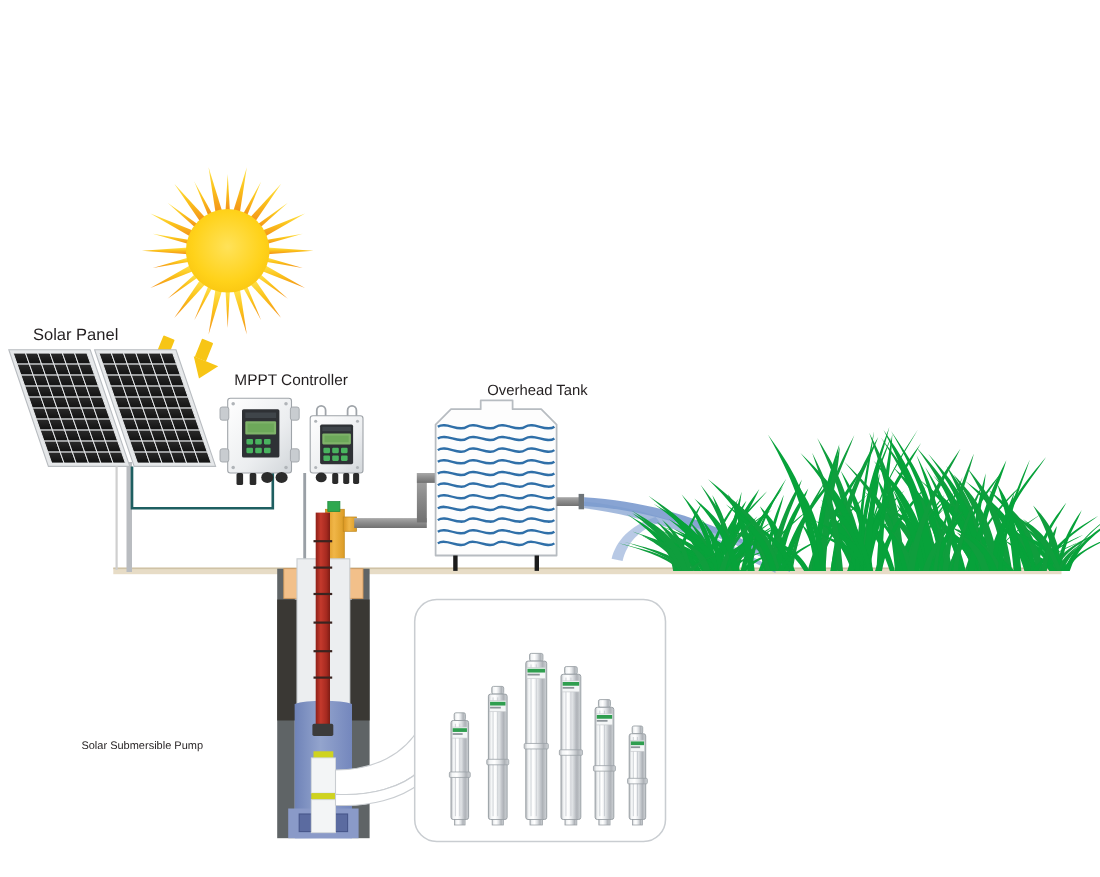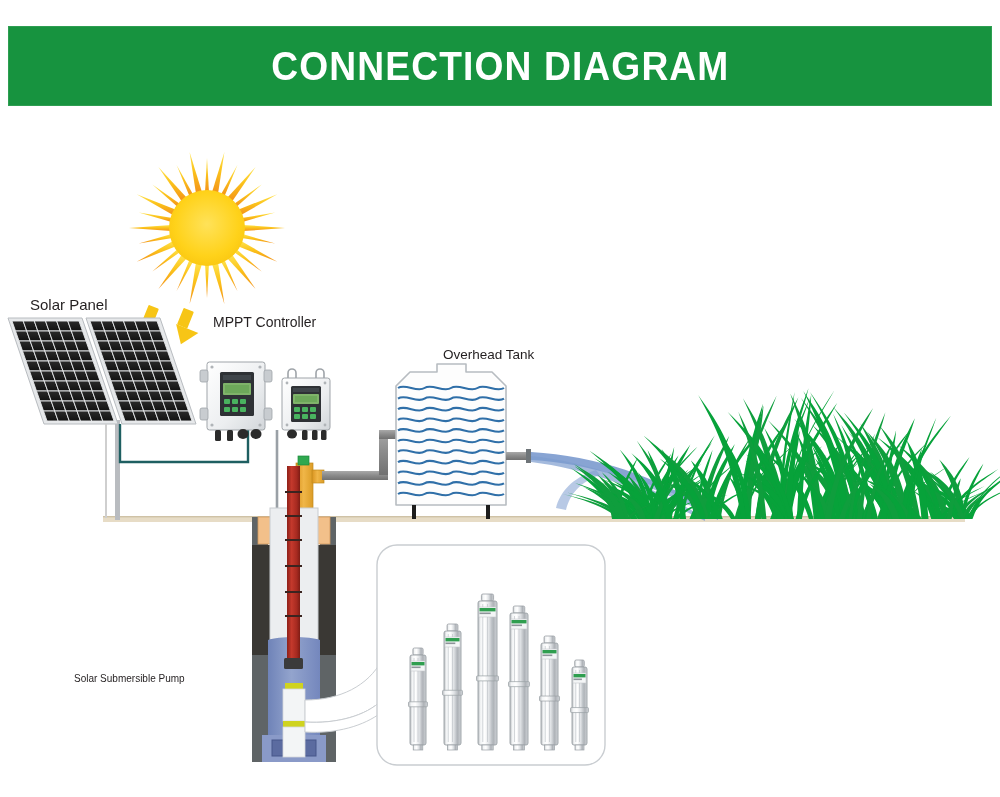--- a/index.html
+++ b/index.html
@@ -17,35 +17,32 @@
     color:#ffffff;font-size:40px;font-weight:bold;letter-spacing:1.2px;
     font-family:"Liberation Sans",sans-serif;
     transform:scaleX(0.93);transform-origin:center;
     white-space:nowrap;line-height:1;
   }
 
   
   .lbl{position:absolute;color:#231f20;font-size:15px;white-space:nowrap;
        font-family:"Liberation Sans",sans-serif;}
   #lbl-solar-panel{left:30px;top:296px;}
-  #lbl-mppt{left:213px;top:314px;font-size:14px;}
+  #lbl-mppt{left:213px;top:337px;font-size:14px;}
   #lbl-tank{left:415px;top:347px;font-size:13.5px;margin-left:28px;}
   #lbl-pump{left:74px;top:673px;font-size:10px;}
 
   
   #art{position:absolute;left:0;top:0;width:1000px;height:797px;}
 </style>
 </head>
 <body>
 
 <div id="page">
 
-  <div id="banner">
-    <div id="banner-title">CONNECTION DIAGRAM</div>
-  </div>
 
   <svg id="art" viewBox="0 0 1000 797">
     <defs>
       <linearGradient id="rayGrad" x1="0" y1="1" x2="0" y2="0">
         <stop offset="0%" stop-color="#f39019"></stop>
         <stop offset="55%" stop-color="#fbc31b"></stop>
         <stop offset="100%" stop-color="#ffe44d"></stop>
       </linearGradient>
       <radialGradient id="sunCore" cx="50%" cy="45%" r="60%">
         <stop offset="0%" stop-color="#ffe259"></stop>

